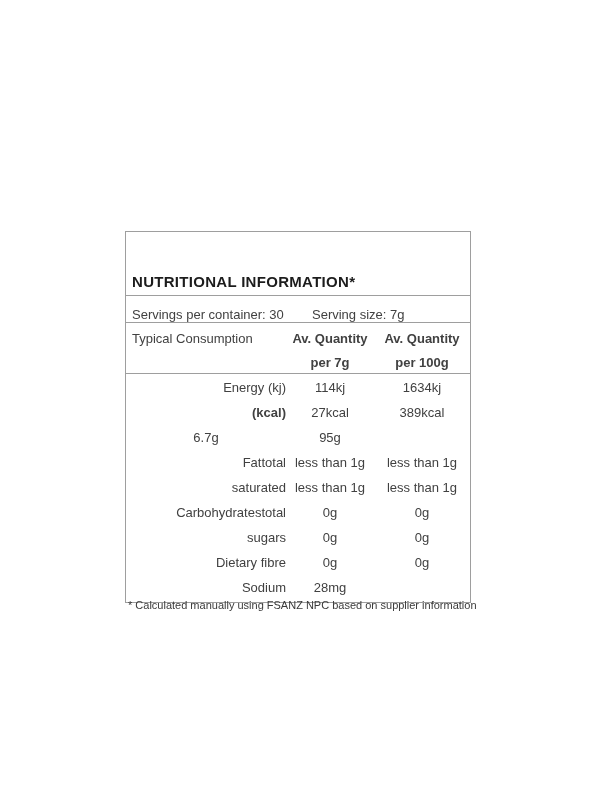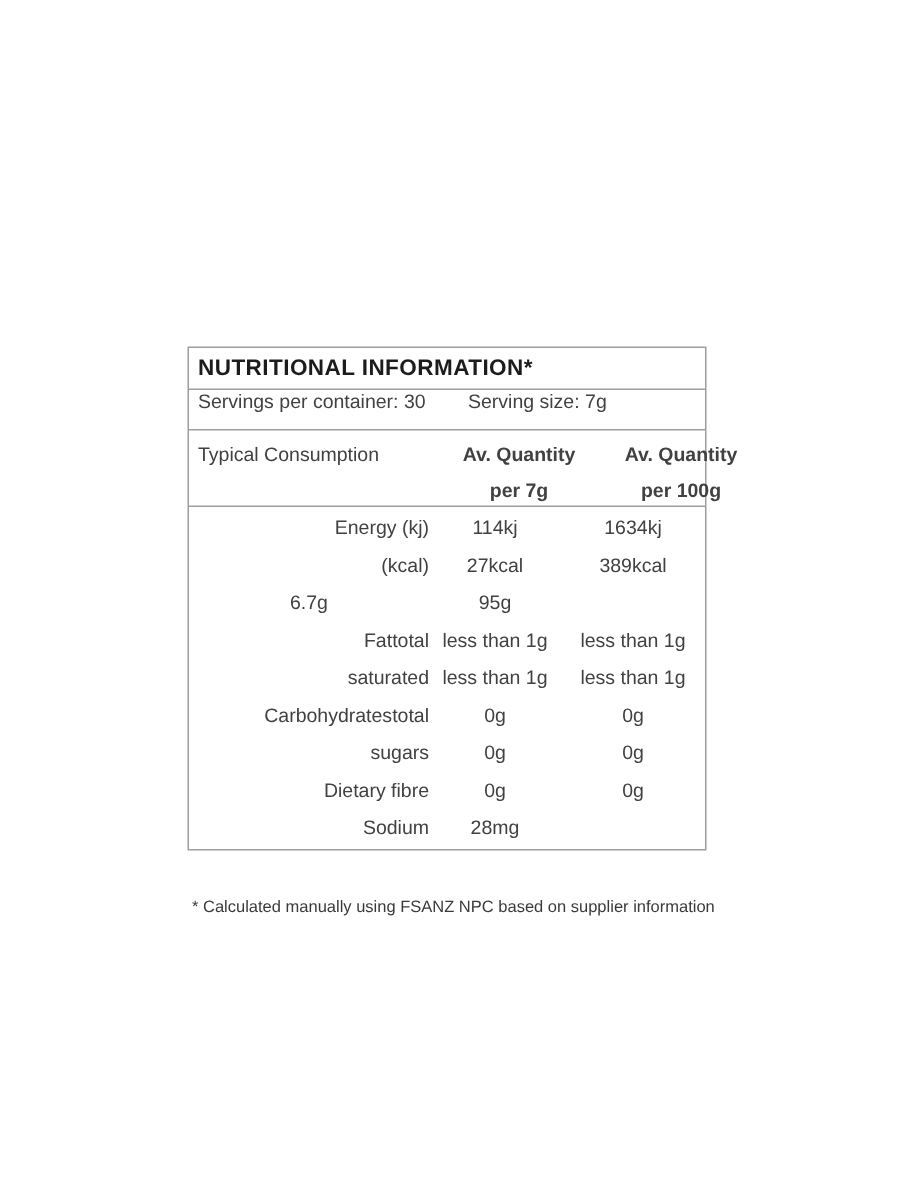--- a/index.html
+++ b/index.html
@@ -23,59 +23,59 @@
   .title-row {
     height: 28px;
     border-bottom: 1px solid #9e9e9e;
     display: flex;
     align-items: center;
     padding-left: 6px;
     font-size: 15px;
     font-weight: bold;
     letter-spacing: 0.3px;
     color: #1c1c1c;
+    margin-top: 36px;
   }
   .servings-row {
     height: 27px;
     border-bottom: 1px solid #9e9e9e;
     display: flex;
-    align-items: flex-start;
+    align-items: flex-end;
     padding-left: 6px;
     font-size: 13px;
   }
   .servings-row .servings-count { width: 180px; }
   .header-row {
     height: 51px;
     border-bottom: 1px solid #9e9e9e;
     display: grid;
     grid-template-columns: 160px 88px 96px;
     font-size: 13px;
     padding-top: 4px;
-    gap: 16px;
   }
   .header-row .hcol { text-align: center; line-height: 24px; font-weight: bold; }
   .header-row .hlabel {
     text-align: left;
     padding-left: 6px;
     line-height: 24px;
   }
   .data-rows { padding: 1px 0 2px 0; }
   .data-row {
     display: grid;
     grid-template-columns: 160px 88px 96px;
     height: 25px;
     line-height: 25px;
     font-size: 13px;
   }
   .data-row .label-cell {
     display: flex;
     justify-content: flex-end;
     padding-left: 6px;
   }
-  .data-row .label-cell .nutrient.indent { margin-left: 38px; }
+  .data-row .label-cell .nutrient.indent { margin-left: 38px; font-weight: bold; }
   .data-row .val { text-align: center; }
   .footnote {
     position: absolute;
     left: 128px;
     top: 599px;
     font-size: 11px;
     color: #3a3a3a;
     white-space: nowrap;
   }
 </style>

